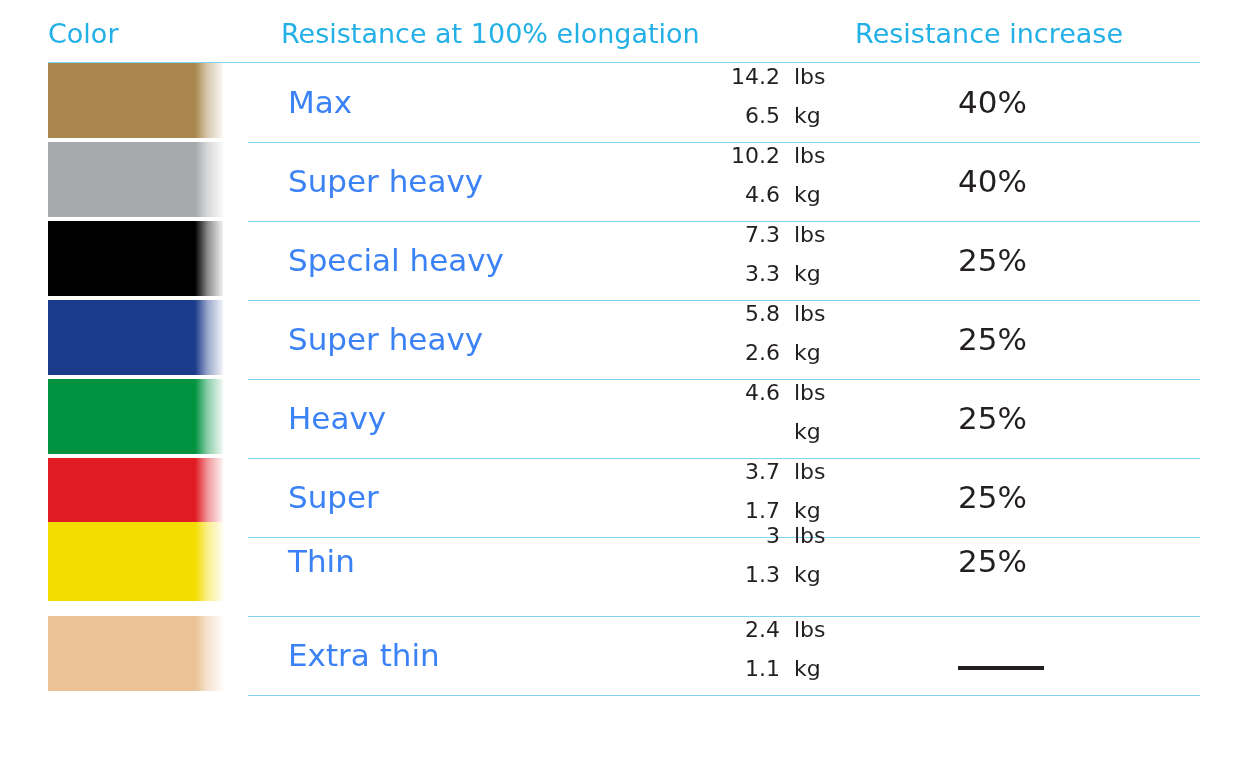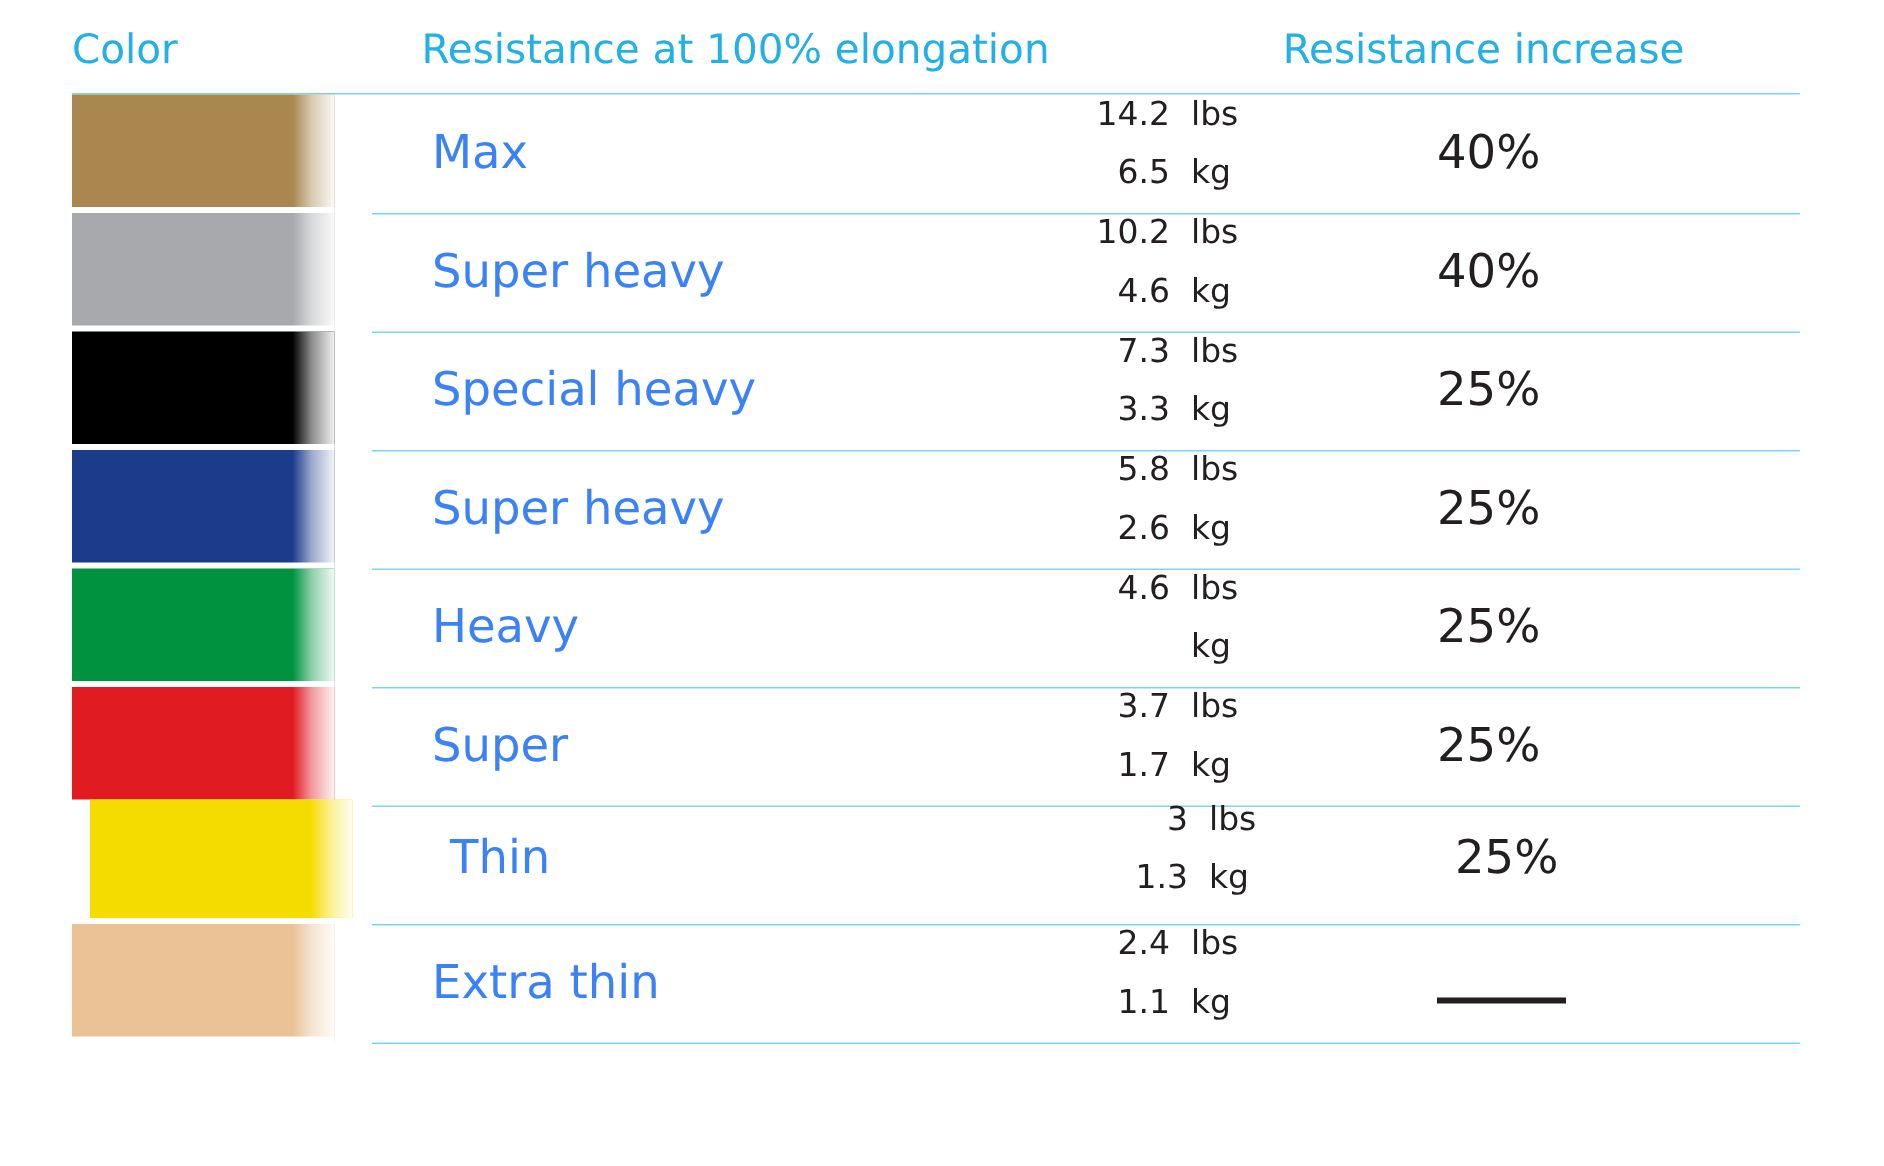--- a/index.html
+++ b/index.html
@@ -291,21 +291,21 @@
           </div>
           <div class="valrow bot">
             <span class="num">1.7</span>
             <span class="unit">kg</span>
           </div>
         </div>
         <div class="incr">25%</div>
       </div>
       <div class="rowline short" style="top: 475px;"></div>
       <div class="swatch-gap" style="top: 471px;"></div>
-      <div class="row" style="position: absolute; top: 471px; left: 0px; width: 1152px; margin-left: 12px;">
+      <div class="row" style="position: absolute; top: 460px; left: 0px; width: 1152px;">
         <div class="swatch-wrap">
           <div class="swatch" style="background: rgb(245, 220, 0);">
             <div class="gloss"></div>
           </div>
         </div>
         <div class="name">Thin</div>
         <div class="vals">
           <div class="valrow top">
             <span class="num">3</span>
             <span class="unit">lbs</span>

